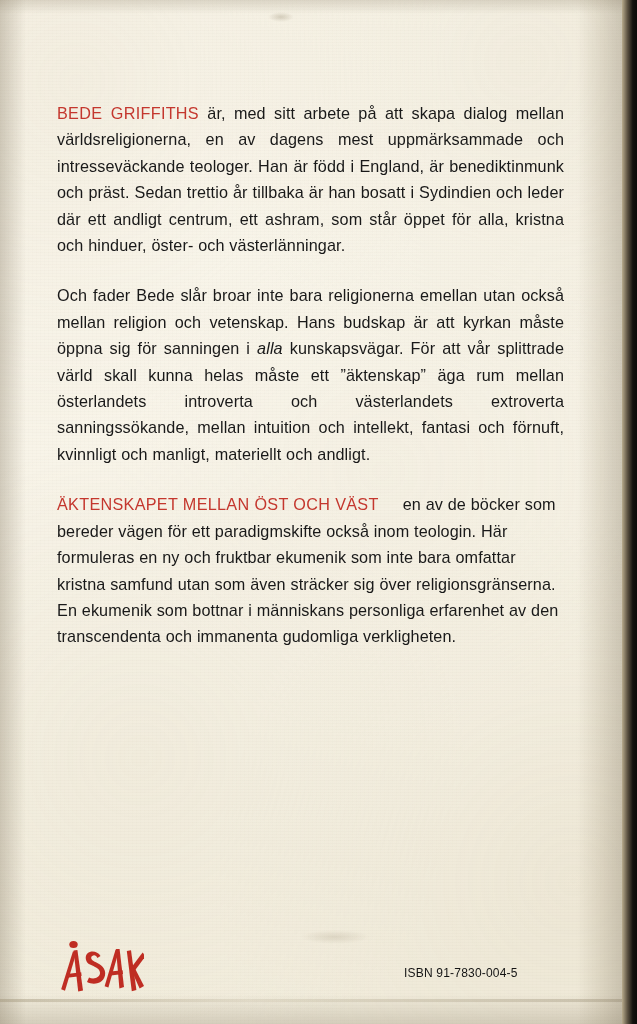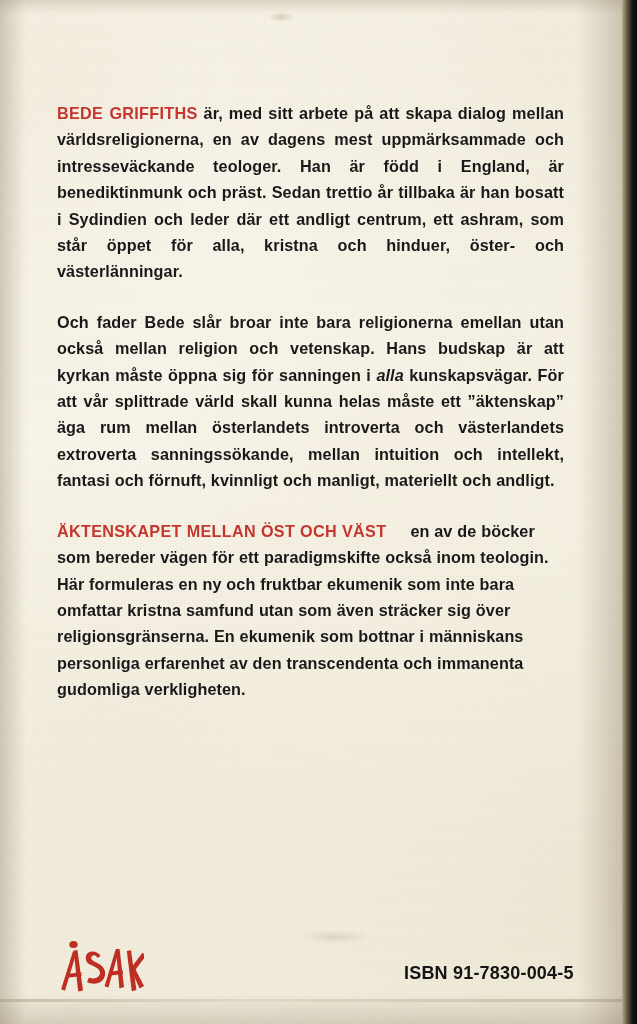--- a/index.html
+++ b/index.html
@@ -9,21 +9,20 @@
   }
 
   #page {
     position: relative;
     width: 637px;
     height: 1024px;
     overflow: hidden;
     background: #f6f2e6;
     font-family: "Liberation Sans", sans-serif;
     color: #1b1b1b;
-    font-weight: bold;
   }
 
   
   .paper-base {
     position: absolute;
     inset: 0;
     background:
       radial-gradient(ellipse 120% 80% at 30% 20%, #fbf8ee 0%, #f7f3e7 45%, #f2eddd 100%);
   }
   .paper-grain {
@@ -122,21 +121,21 @@
     top: 938px;
     width: 84px;
     height: 58px;
   }
   .logo svg { display: block; }
 
   .isbn {
     position: absolute;
     left: 404px;
     top: 963px;
-    font-size: 18px;
+    font-size: 12px;
     line-height: 20px;
     color: #141414;
     letter-spacing: .2px;
     white-space: nowrap;
   }
 
   
   .smudge-a {
     position: absolute; left: 268px; top: 12px; width: 26px; height: 10px;
     background: radial-gradient(ellipse at center, rgba(150,138,112,.35), rgba(150,138,112,0) 70%);

